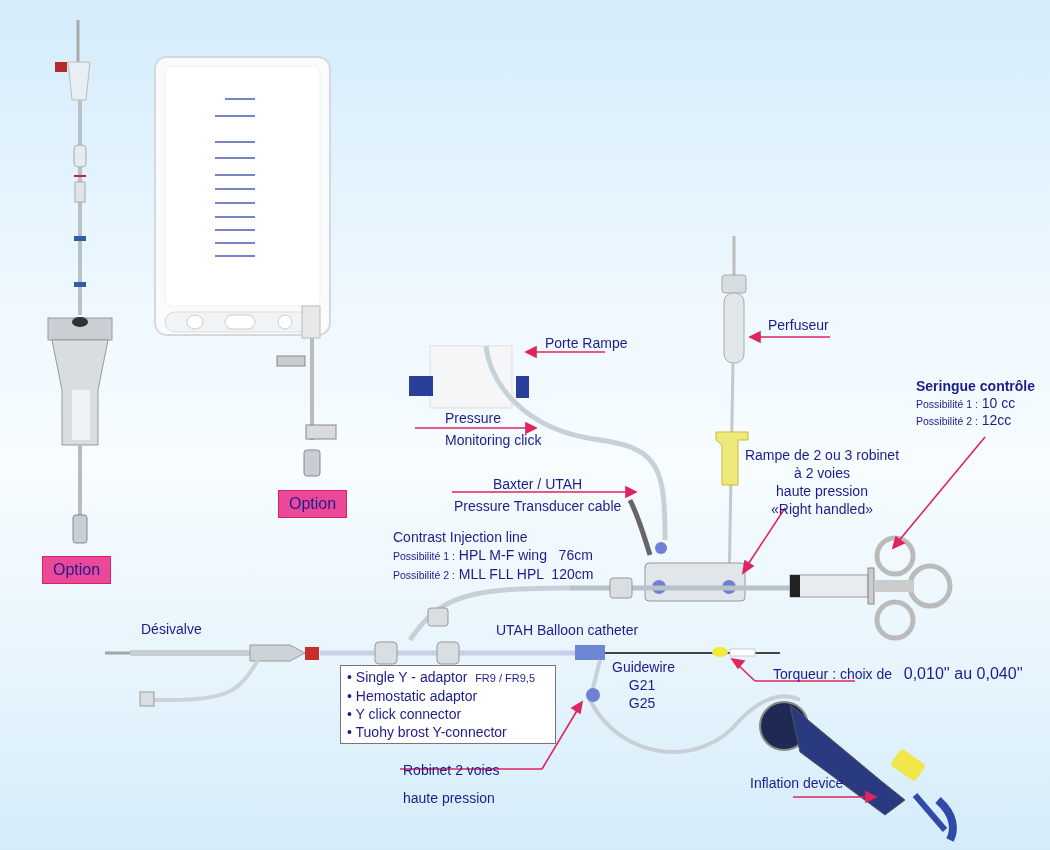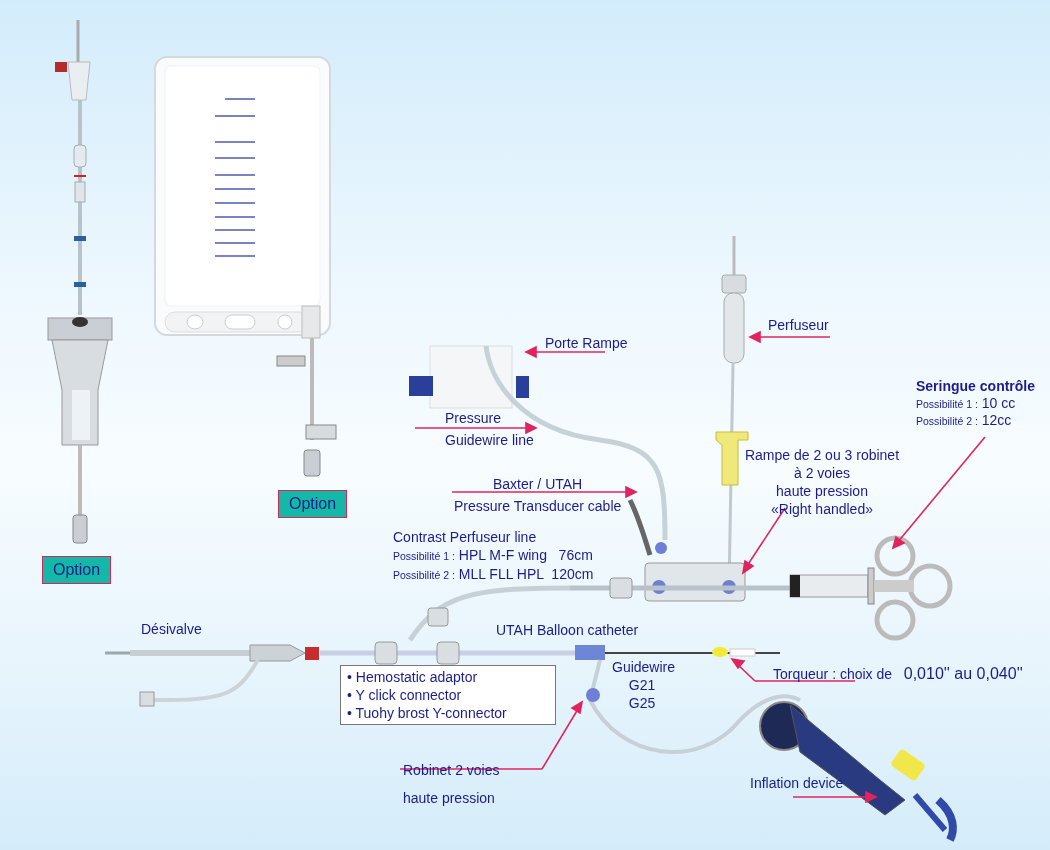--- a/index.html
+++ b/index.html
@@ -1,21 +1,21 @@
 <!DOCTYPE html>
 <html><head>
 <meta charset="utf-8">
 <style>
   html,body{margin:0;padding:0;}
   body{width:1050px;height:850px;position:relative;overflow:hidden;
     background:linear-gradient(180deg,#d3ecfb 0%,#eef8fe 35%,#f7fcff 55%,#e6f4fc 80%,#d4ecfa 100%);
     font-family:"Liberation Sans",sans-serif;color:#1c1c8c;}
   .lbl{position:absolute;white-space:nowrap;font-size:14px;color:#1c1c8c;line-height:1.2;}
   .small{font-size:10.5px;}
-  .optbox{position:absolute;border:1.5px solid #d0285a;background:#14b8a6;font-size:16px;color:#1c1c8c;padding:4px 10px;}
+  .optbox{position:absolute;border:1.5px solid #d0285a;background:#ec4899;font-size:16px;color:#1c1c8c;padding:4px 10px;}
   .listbox{position:absolute;border:1.5px solid #777;background:#fff;padding:2px 6px;font-size:14px;line-height:18px;}
   svg.art{position:absolute;left:0;top:0;}
   .center{text-align:center;}
   .bold{font-weight:bold;}
 </style>
 </head>
 <body>
 
 <svg class="art" width="1050" height="850">
 
@@ -152,55 +152,56 @@
       <polygon points="876,797 866,792 866,802"></polygon>
   </g>
 </svg>
 
 <div class="optbox" style="left:42px;top:556px;">Option</div>
 <div class="optbox" style="left:278px;top:490px;">Option</div>
 
 <div class="lbl" style="left:545px;top:335px;">Porte Rampe</div>
 <div class="lbl" style="left:768px;top:317px;">Perfuseur</div>
 <div class="lbl" style="left:445px;top:410px;text-align:right;">Pressure</div>
-<div class="lbl" style="left:445px;top:432px;">Guidewire line</div>
+<div class="lbl" style="left:445px;top:432px;">Monitoring click</div>
 <div class="lbl" style="left:493px;top:476px;">Baxter / UTAH</div>
 <div class="lbl" style="left:454px;top:498px;">Pressure Transducer cable</div>
 
 <div class="lbl center" style="left:738px;top:446px;width:168px;line-height:18px;">
   <div>Rampe de 2 ou 3 robinet</div>
   <div>à 2 voies</div>
   <div>haute pression</div>
   <div>«Right handled»</div>
 </div>
 
 <div class="lbl" style="left:916px;top:378px;">
   <div class="bold">Seringue contrôle</div>
   <div><span class="small">Possibilité 1 :</span> <span>10 cc</span></div>
   <div><span class="small">Possibilité 2 :</span> <span>12cc</span></div>
 </div>
 
 <div class="lbl" style="left:393px;top:528px;line-height:18px;">
-  <div>Contrast Perfuseur line</div>
+  <div>Contrast Injection line</div>
   <div style="white-space:pre;"><span class="small">Possibilité 1 :</span> <span>HPL M-F wing   76cm</span></div>
   <div style="white-space:pre;"><span class="small">Possibilité 2 :</span> <span>MLL FLL HPL  120cm</span></div>
 </div>
 
 <div class="lbl" style="left:141px;top:621px;">Désivalve</div>
 <div class="lbl" style="left:496px;top:622px;">UTAH Balloon catheter</div>
 
 <div class="lbl center" style="left:612px;top:658px;width:60px;line-height:18px;">
   <div>Guidewire</div>
   <div>G21</div>
   <div>G25</div>
 </div>
 
 <div class="lbl" style="left:773px;top:664px;white-space:pre;"><span>Torqueur : choix de</span>   <span style="font-size:16px;">0,010'' au 0,040''</span></div>
 
 <div class="listbox" style="left:340px;top:665px;width:202px;">
+  <div><span>•</span> <span>Single Y - adaptor</span>&nbsp; <span style="font-size:11px;">FR9 / FR9,5</span></div>
   <div><span>•</span> <span>Hemostatic adaptor</span></div>
   <div><span>•</span> <span>Y click connector</span></div>
   <div><span>•</span> <span>Tuohy brost Y-connector</span></div>
 </div>
 
 <div class="lbl" style="left:403px;top:762px;">Robinet 2 voies</div>
 <div class="lbl" style="left:403px;top:790px;">haute pression</div>
 <div class="lbl" style="left:750px;top:775px;">Inflation device</div>
 
 </body></html>

